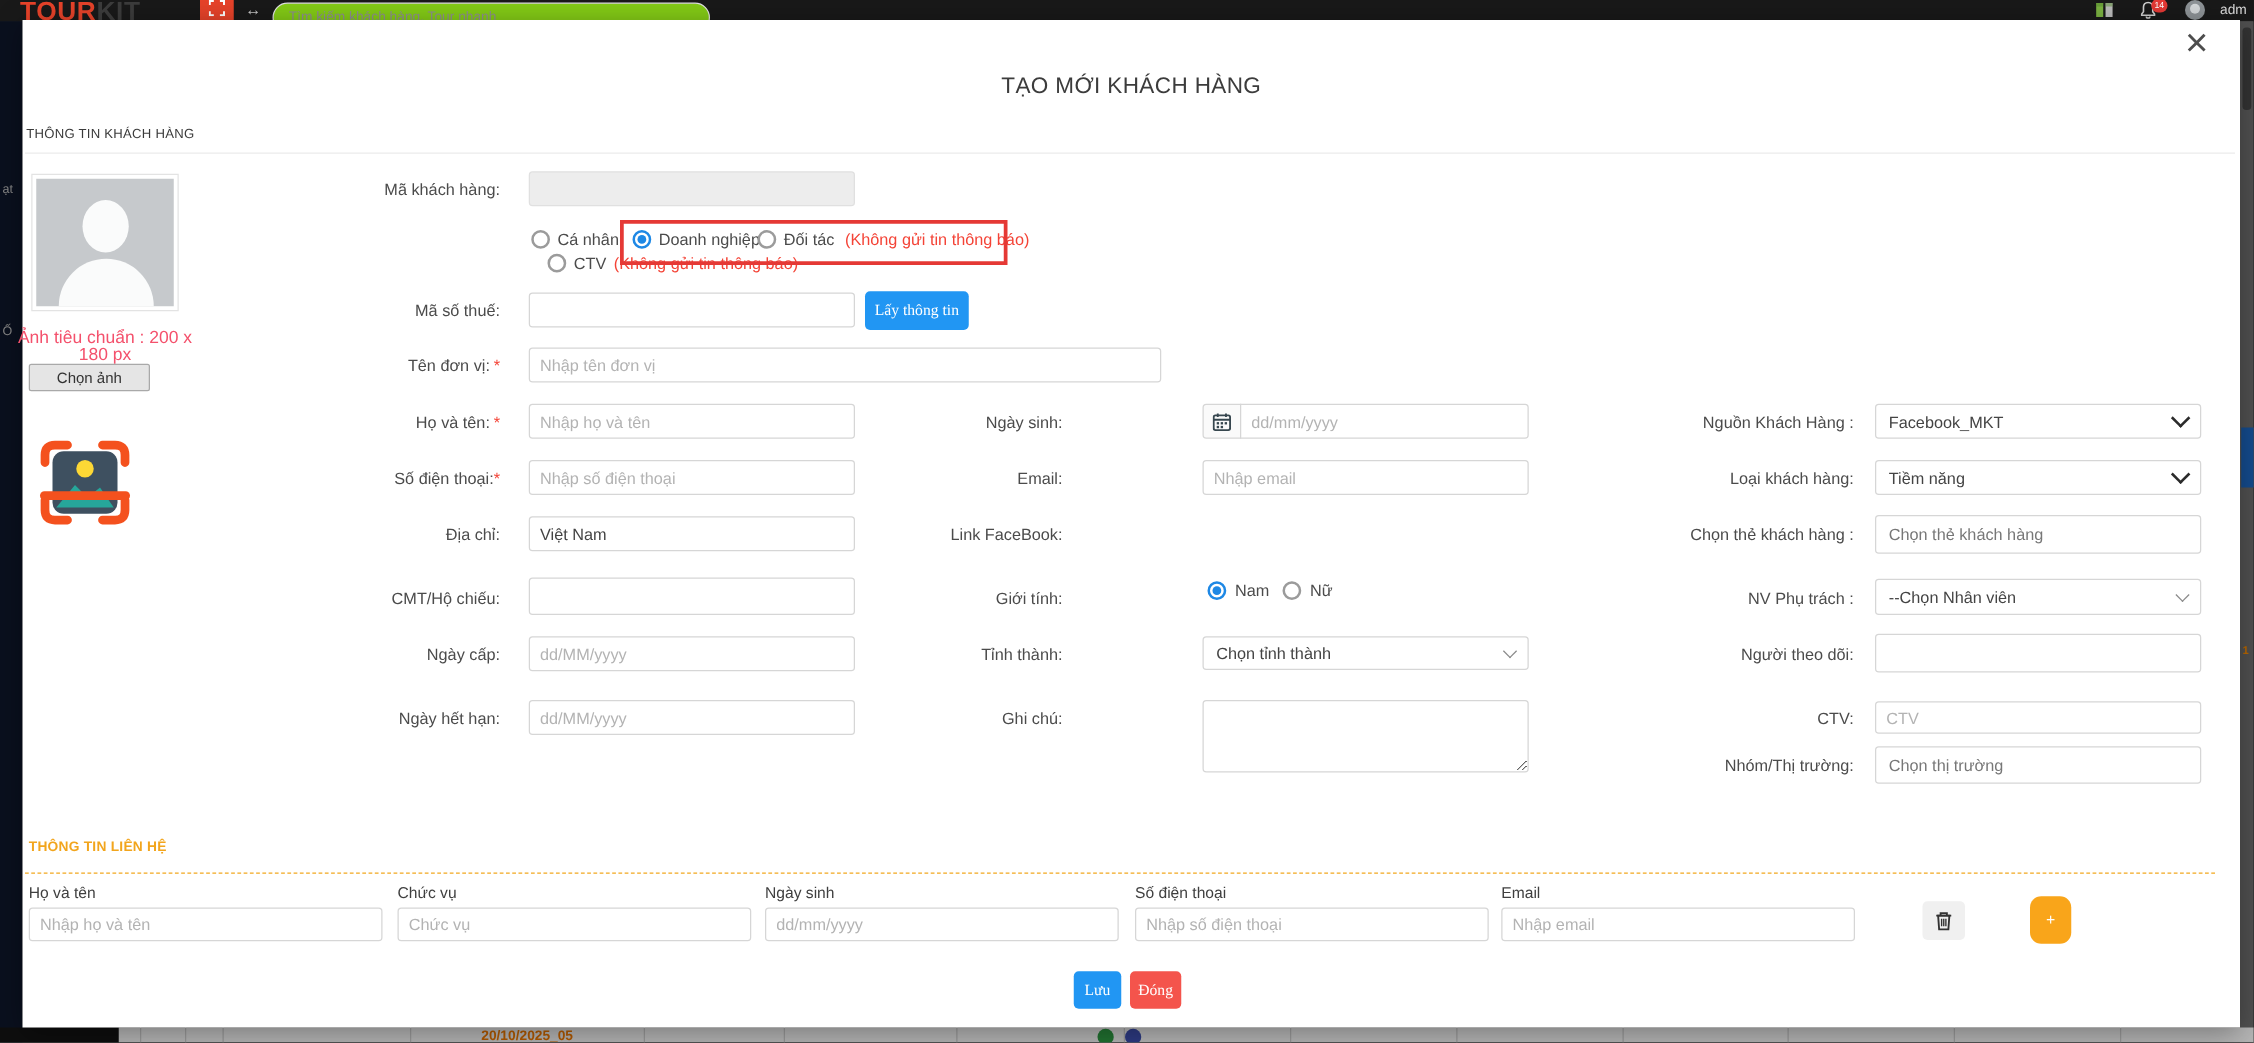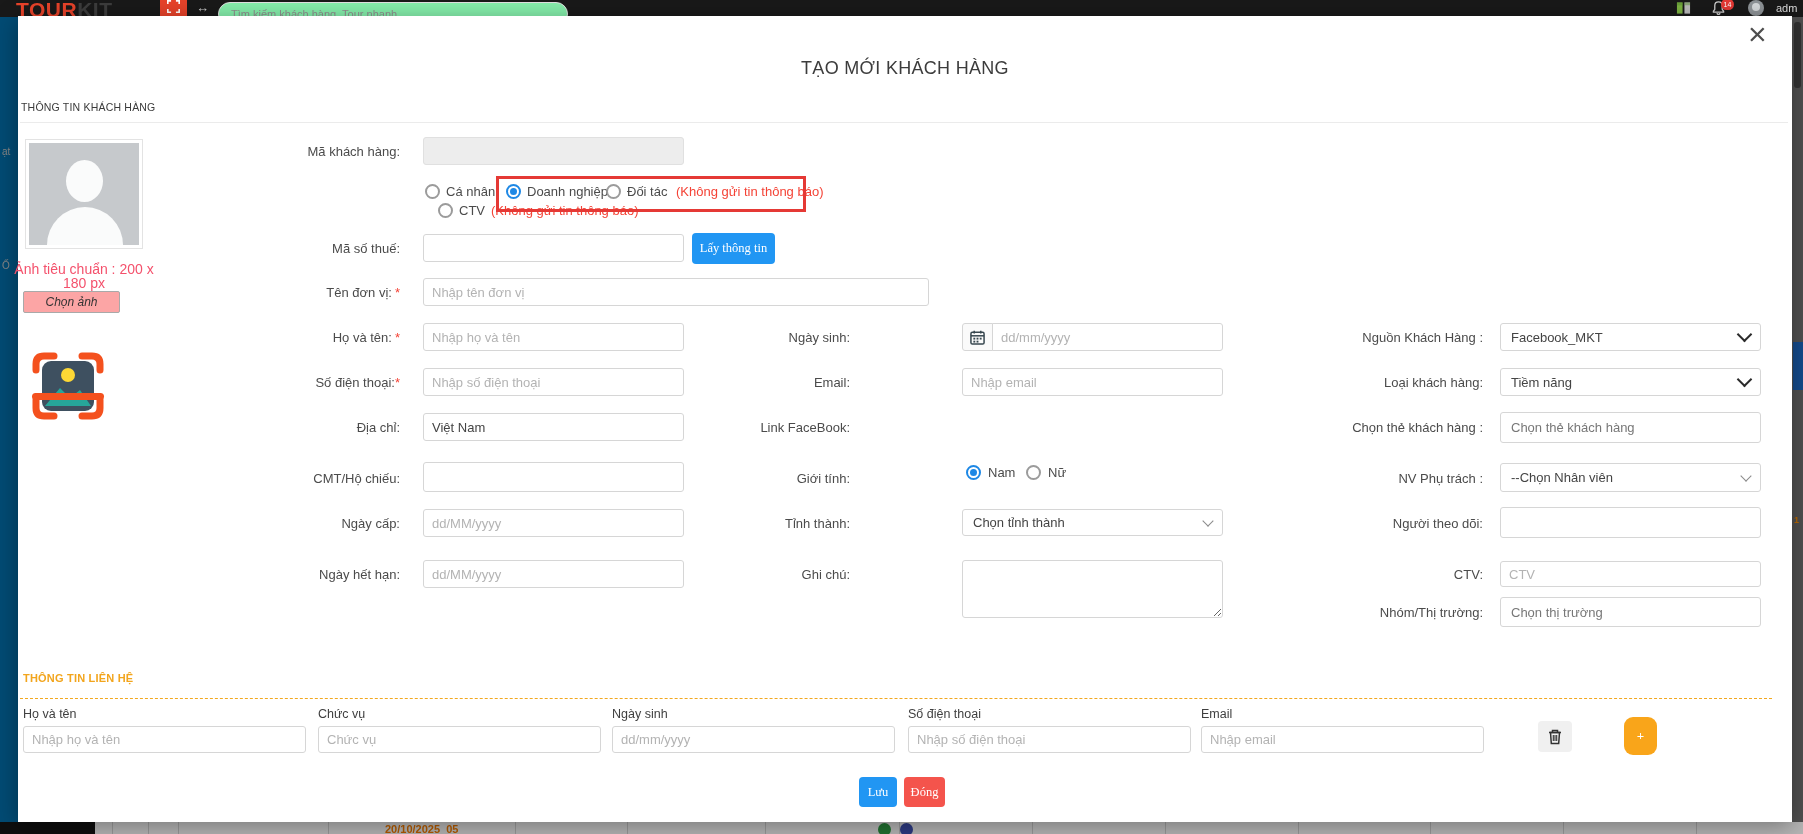--- a/index.html
+++ b/index.html
@@ -5,31 +5,31 @@
   html,body{margin:0;padding:0;background:#000;}
   body{font-family:"Liberation Sans","DejaVu Sans",sans-serif;}
   .stage{position:relative;width:1803px;height:834px;overflow:hidden;background:#2a2a2a;}
 
   
   .topbar{position:absolute;left:0;top:0;width:1803px;height:17px;background:#191919;overflow:hidden;z-index:1;}
   .logo{position:absolute;left:16px;top:-2px;font-size:21px;font-weight:800;letter-spacing:.5px;white-space:nowrap;}
   .logo .p1{color:#e8432a;} .logo .p2{color:#3d3d3d;}
   .tb-sq{position:absolute;left:160px;top:0;width:27px;height:17px;background:#e8432a;display:flex;align-items:flex-start;justify-content:center;}
   .tb-arrows{position:absolute;left:196px;top:0;color:#c7c7c7;font-size:13px;}
-  .tb-search{position:absolute;left:218px;top:2px;width:350px;height:24px;background:#86efac;border:1px solid #e2e2e2;border-radius:13px;font-size:11px;color:#555;padding:0 12px;box-sizing:border-box;outline:none;}
+  .tb-search{position:absolute;left:218px;top:2px;width:350px;height:24px;background:#84cc16;border:1px solid #e2e2e2;border-radius:13px;font-size:11px;color:#555;padding:0 12px;box-sizing:border-box;outline:none;}
   .tb-search::placeholder{color:#8f8f8f;}
   .tb-user{position:absolute;left:1776px;top:2px;color:#dcdcdc;font-size:11px;}
   .tb-avatar{position:absolute;left:1748px;top:0;width:16px;height:16px;border-radius:50%;background:#8f9498;overflow:hidden;}
   .tb-avatar i{position:absolute;left:4px;top:3px;width:8px;height:8px;border-radius:50%;background:#d6d9db;}
   .tb-bell{position:absolute;left:1712px;top:1px;}
   .tb-badge{position:absolute;left:1721px;top:-1px;min-width:11px;height:11px;border-radius:6px;background:#e53935;color:#fff;font-size:7px;line-height:11px;text-align:center;padding:0 1px;}
   .tb-book{position:absolute;left:1676px;top:1px;}
 
   
-  .side-left{position:absolute;left:0;top:17px;width:18px;height:817px;background:#0369a1;z-index:1;overflow:hidden;}
+  .side-left{position:absolute;left:0;top:17px;width:18px;height:817px;background:#0f172a;z-index:1;overflow:hidden;}
   .side-left span{position:absolute;left:2px;color:#b9b9b9;font-size:10px;}
   .side-right{position:absolute;left:1792px;top:17px;width:11px;height:817px;background:#6f6f6f;z-index:1;}
   .sr-thumb{position:absolute;left:2px;top:5px;width:7px;height:66px;background:#474747;border-radius:3px;}
   .sr-blue{position:absolute;left:1px;top:325px;width:10px;height:48px;background:#1c69c4;}
   .sr-num{position:absolute;left:2px;top:498px;color:#ff8f00;font-size:9px;font-weight:700;}
   .btm-strip{position:absolute;left:95px;top:822px;width:1708px;height:12px;background:#fbfbfb;z-index:1;}
   .btm-strip i{position:absolute;top:0;width:1px;height:12px;background:#d4d4d4;}
   .btm-date{position:absolute;left:290px;top:1px;color:#f57c00;font-size:11px;font-weight:700;}
   .btm-c1{position:absolute;left:783px;top:1px;width:13px;height:13px;border-radius:50%;background:#2e9e44;}
   .btm-c2{position:absolute;left:805px;top:1px;width:13px;height:13px;border-radius:50%;background:#3f51b5;}
@@ -43,21 +43,21 @@
   .mclose{left:1748px;top:18px;font-size:32px;color:#4d4d4d;line-height:1;cursor:pointer;}
   .sec-hd{left:21px;top:101px;font-size:10.5px;color:#3a3a3a;letter-spacing:.2px;}
   .sec-line{left:20px;top:122px;width:1768px;border-top:1px solid #ebebeb;height:0;}
 
   
   .photo-box{left:25px;top:139px;width:118px;height:110px;border:1px solid #e3e3e3;background:#fff;padding:3px;box-sizing:border-box;}
   .photo-in{position:relative;width:100%;height:100%;background:#c6c9cc;overflow:hidden;}
   .ph-head{position:absolute;left:37px;top:17px;width:37px;height:42px;border-radius:50%;background:#fafbfb;}
   .ph-body{position:absolute;left:18px;top:64px;width:76px;height:48px;border-radius:38px 38px 0 0;background:#fafbfb;}
   .photo-cap{left:10px;top:262px;width:148px;text-align:center;color:#f4516c;font-size:14px;line-height:14px;}
-  .choose-btn{left:23px;top:291px;width:97px;height:22px;background:#fca5a5;border:1px solid #a9a9a9;border-radius:2px;font-size:12px;color:#333;font-style:italic;}
+  .choose-btn{left:23px;top:291px;width:97px;height:22px;background:#e5e5e5;border:1px solid #a9a9a9;border-radius:2px;font-size:12px;color:#333;}
 
   
   .lb{position:absolute;z-index:4;font-size:13px;color:#4b4b4b;text-align:right;white-space:nowrap;}
   .lb .star{color:#f44336;}
   .lb .sp{margin-left:3px;}
   .in{position:absolute;z-index:4;box-sizing:border-box;border:1px solid #d6d6d6;border-radius:3px;font-size:13px;color:#444;padding:0 8px;background:#fff;outline:none;}
   .in::placeholder{color:#b3b3b3;}
   .in.dis{background:#ededed;border-color:#e0e0e0;}
   .dv{position:absolute;z-index:4;box-sizing:border-box;border:1px solid #d6d6d6;border-radius:3px;font-size:13px;color:#444;background:#fff;display:flex;align-items:center;padding:0 10px;cursor:pointer;}
   .dv .txt{flex:1;white-space:nowrap;overflow:hidden;}

